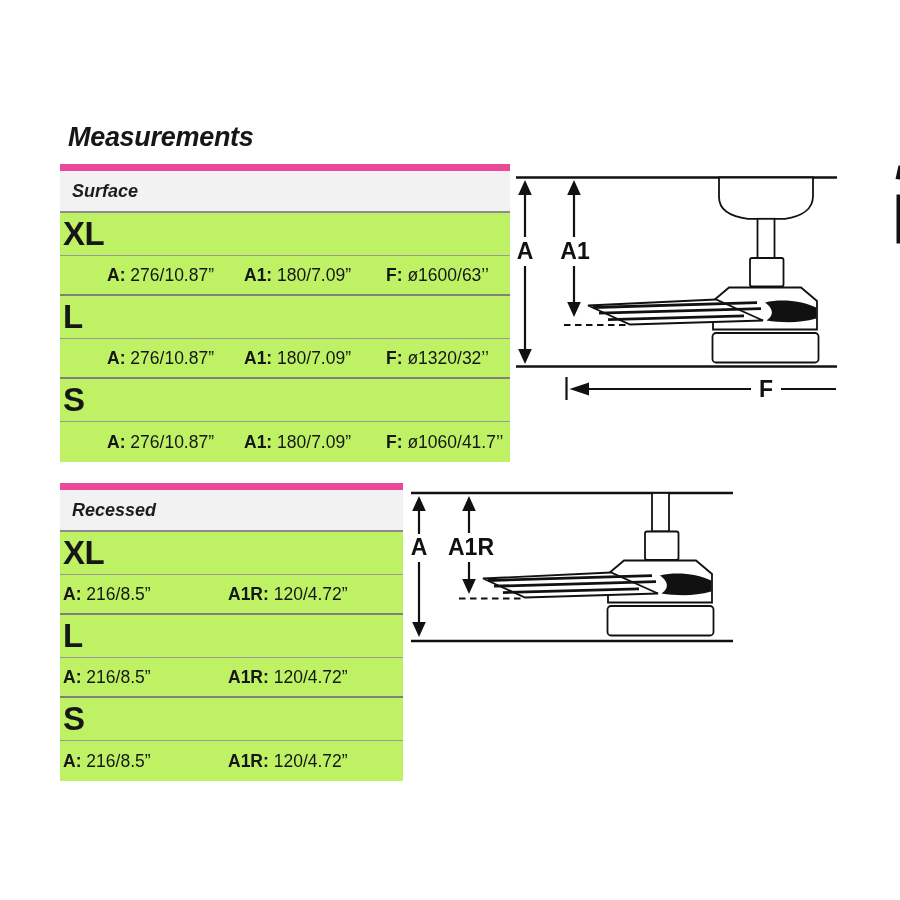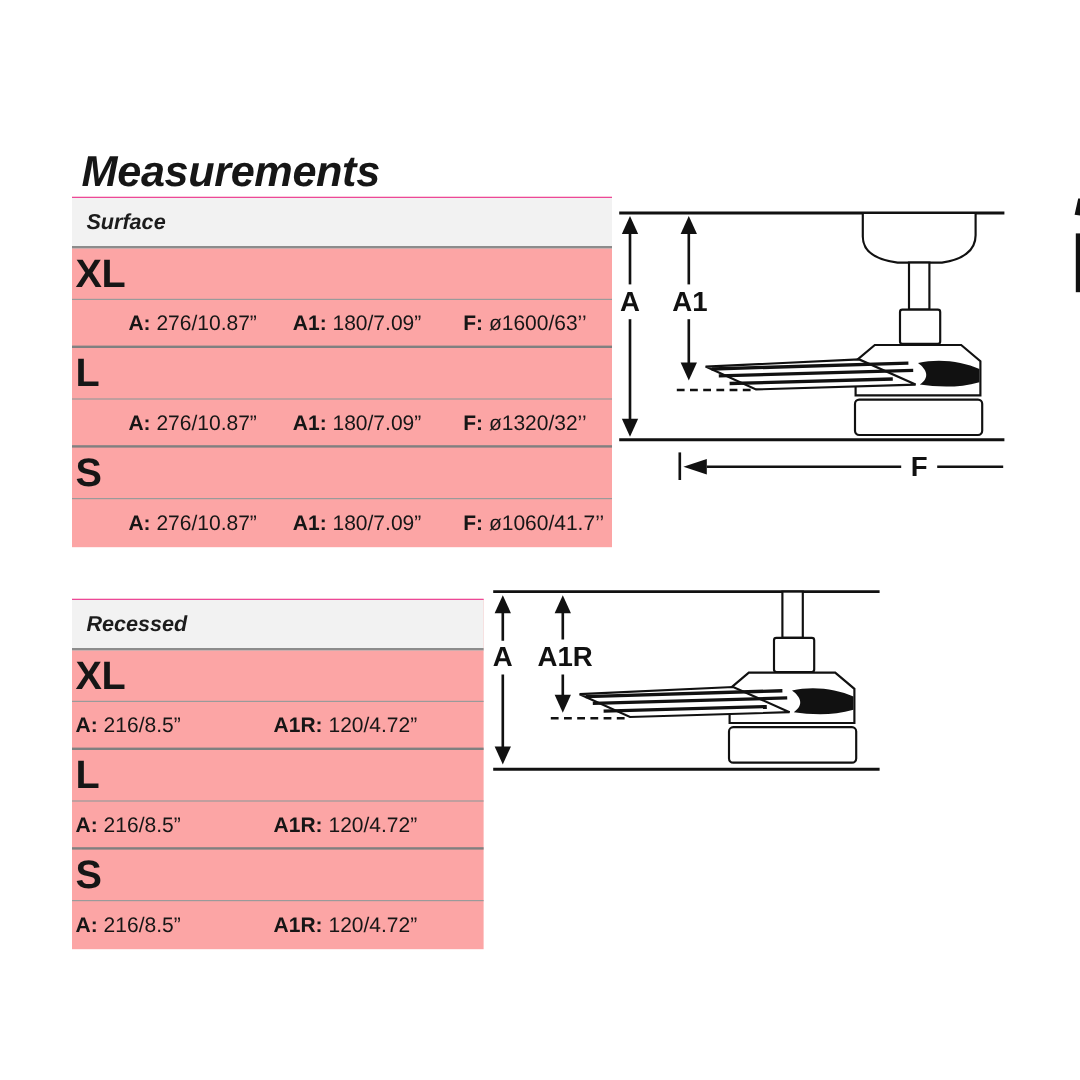--- a/index.html
+++ b/index.html
@@ -3,25 +3,25 @@
 <meta charset="utf-8">
 <style>
   * { margin:0; padding:0; box-sizing:border-box; }
   html,body { background:#ffffff; }
   body {
     width:900px; height:900px; position:relative; overflow:hidden;
     font-family:"Liberation Sans","DejaVu Sans",sans-serif; color:#161616;
   }
   .page-title {
     position:absolute; left:68px; top:122px;
-    font-size:36px; font-weight:bold; font-style:italic; letter-spacing:-0.3px;
-  }
-  .spec-table { position:absolute; border-top:1px solid #ec4899; background:#fca5a5; }
+    font-size:27px; font-weight:bold; font-style:italic; letter-spacing:-0.3px;
+  }
+  .spec-table { position:absolute; border-top:7px solid #ec4899; background:#bef264; }
   .spec-table.surface { left:60px; top:164px; width:450px; }
-  .spec-table.recessed { left:60px; top:483px; width:343px;margin-top:16px; }
+  .spec-table.recessed { left:60px; top:483px; width:343px; }
   .thead {
     height:42px; background:#f2f2f2; border-bottom:2px solid #8c8c8c;
     display:flex; align-items:center; padding-left:12px;
     font-size:18px; font-weight:bold; font-style:italic; color:#1c1c1c;
   }
   .size-row {
     height:43px; border-bottom:1px solid #9a9a9a;
     display:flex; align-items:center; padding-left:3px;
     font-size:33px; font-weight:bold; letter-spacing:-0.5px;
   }

